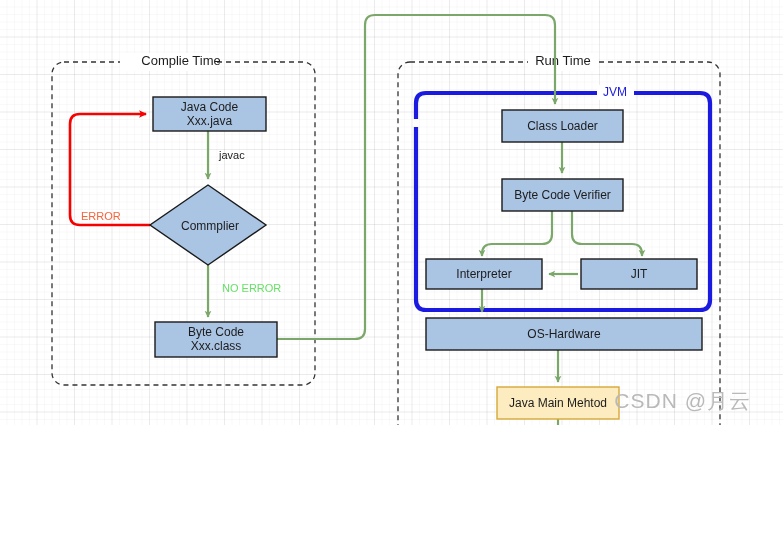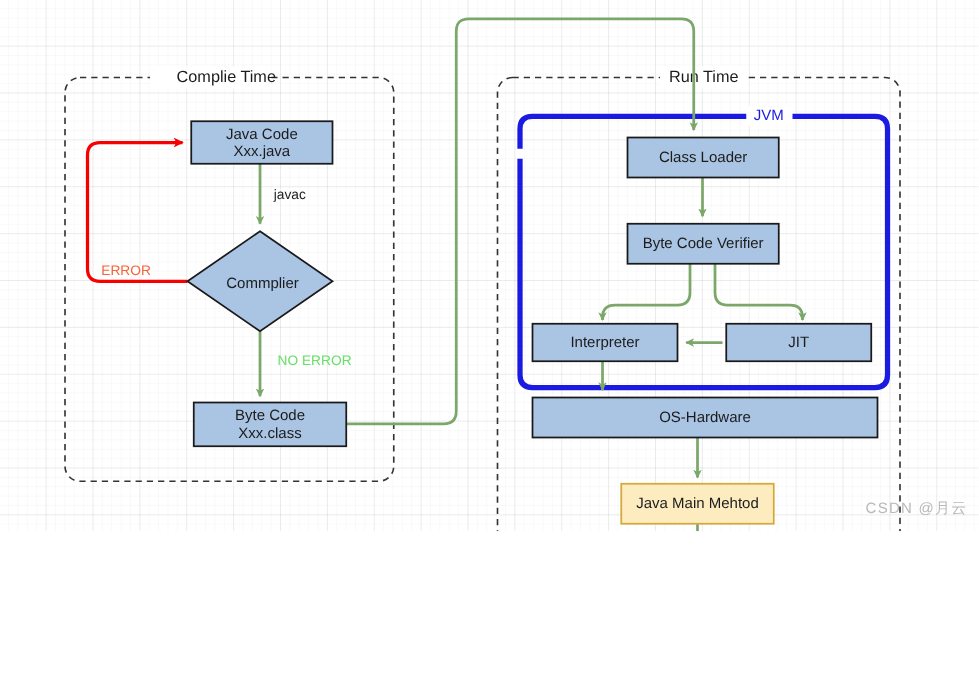--- a/index.html
+++ b/index.html
@@ -50,24 +50,24 @@
   }
   .jvm-label {
     font-family: "Liberation Sans", sans-serif;
     font-size: 12px;
     fill: #1a1ae0;
     text-anchor: middle;
     dominant-baseline: middle;
   }
   .watermark {
     position: absolute;
-    right: 9px;
+    right: 32px;
     bottom: 10px;
     font-family: "Liberation Sans", sans-serif;
-    font-size: 12px;
+    font-size: 21px;
     color: #b9b9b9;
     letter-spacing: 1px;
     user-select: none;
     margin-top: 13px;
   }
   .title-bg { fill: #ffffff; }
 </style>
 </head>
 <body>
 

